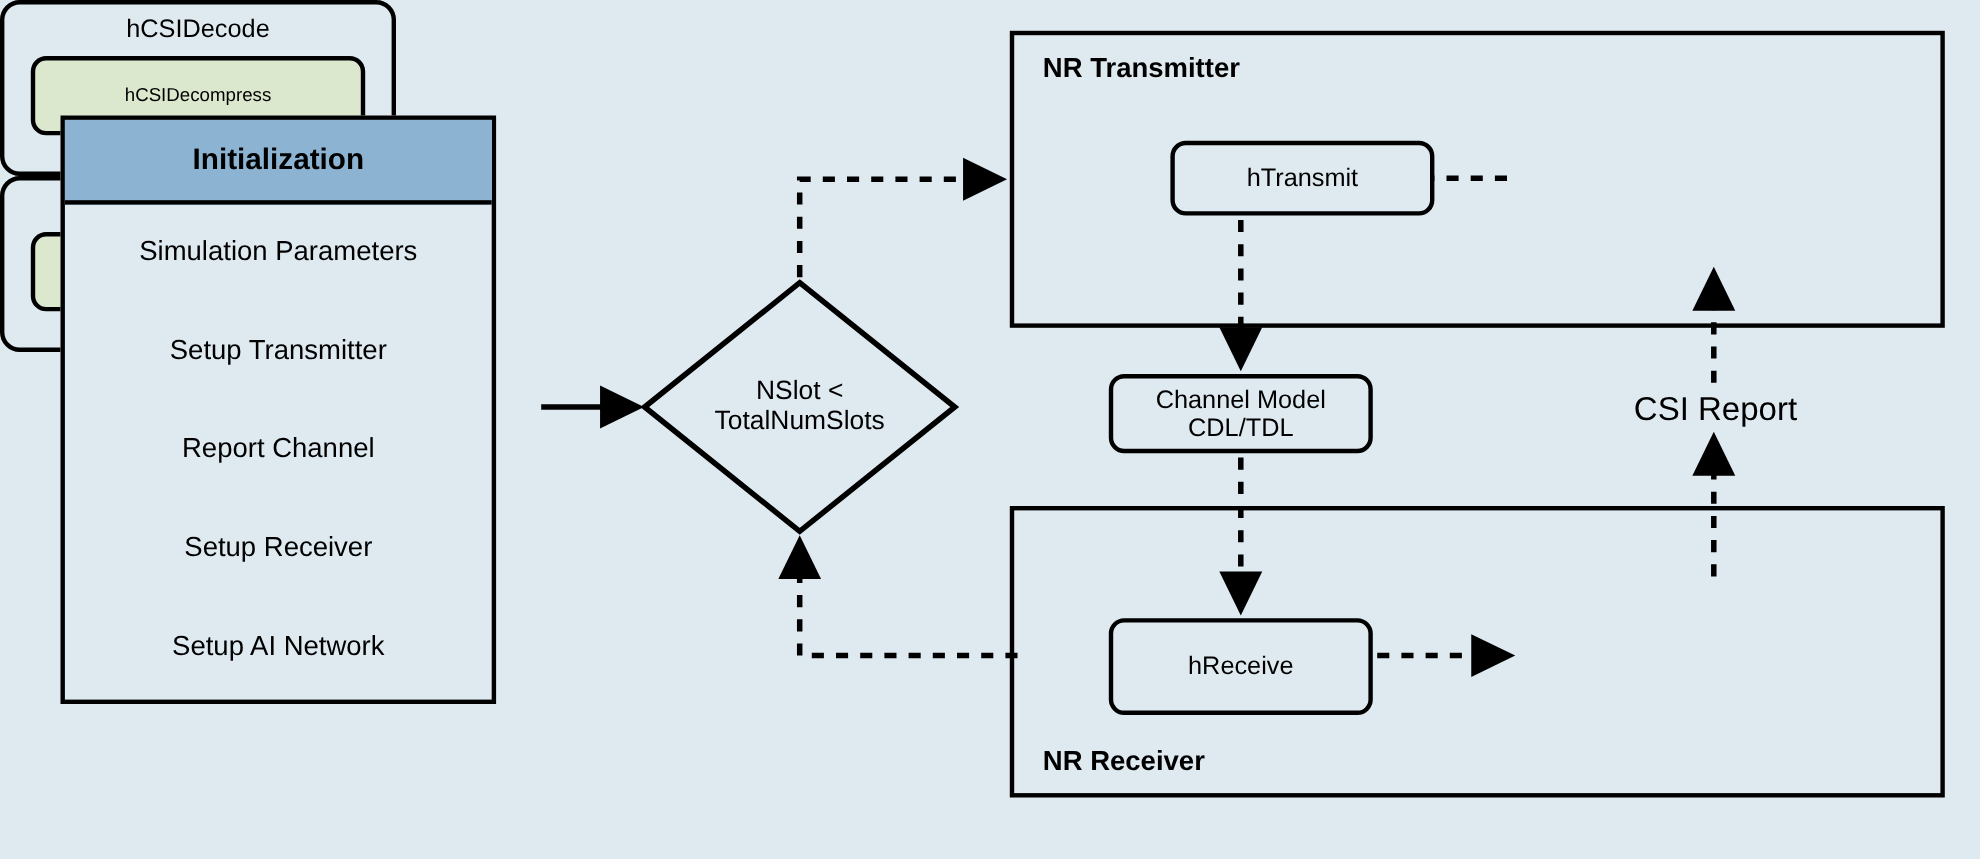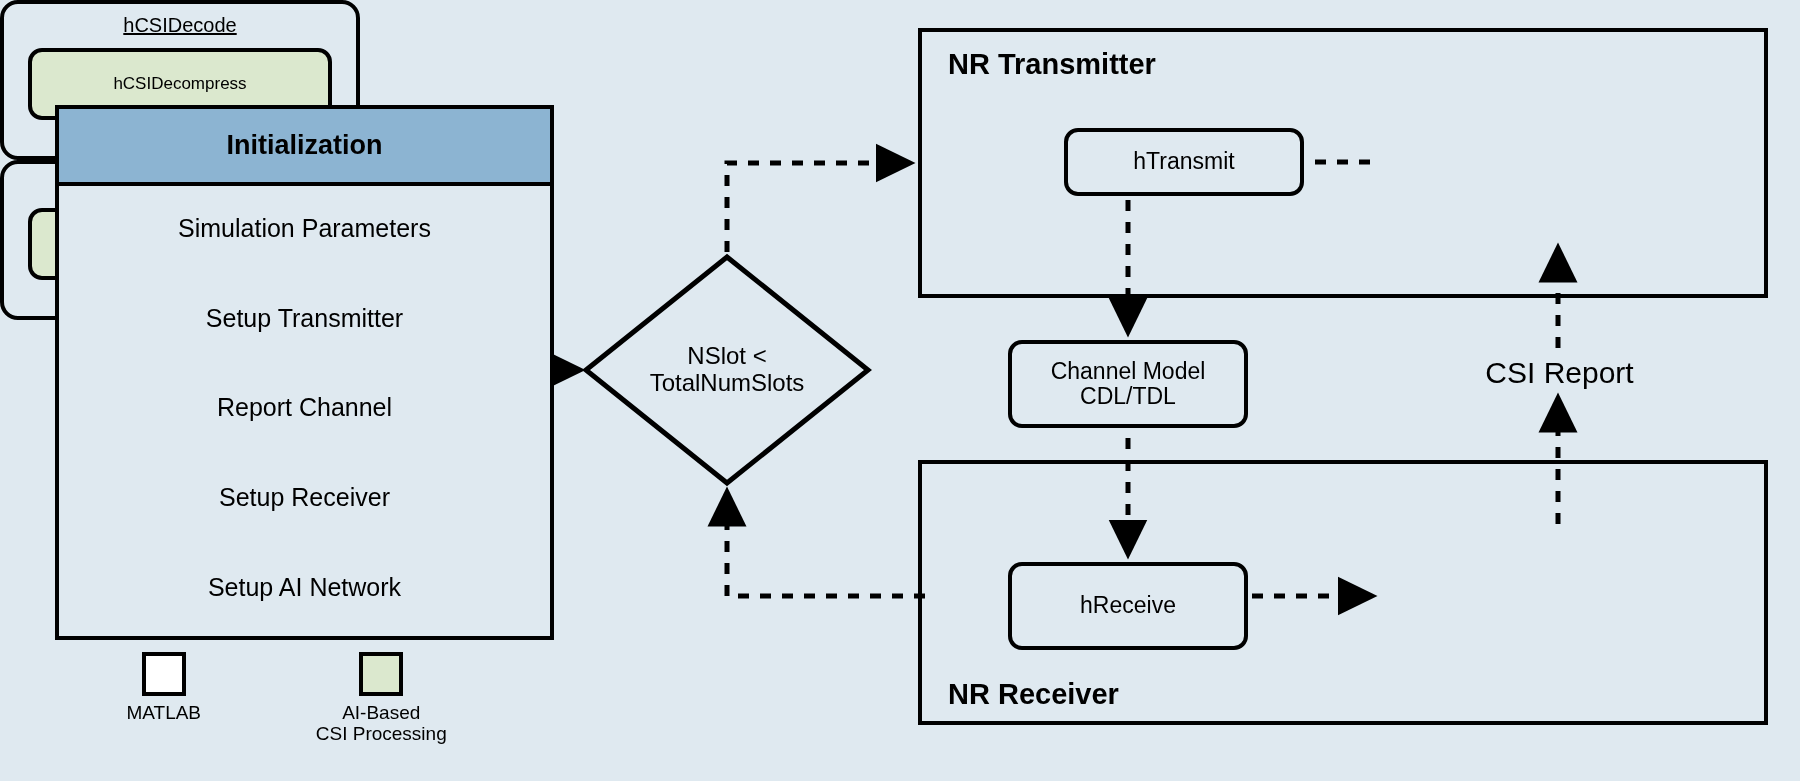--- a/index.html
+++ b/index.html
@@ -29,21 +29,21 @@
     align-items: center;
     justify-content: center;
     text-align: center;
     color: #000;
   }
 
   
   #init-panel {
     left: 55px;
     top: 105px;
-    width: 499px;
+    width: 396px;
     height: 535px;
     border: 4px solid #000;
     background: #dfe9f0;
     display: block;
   }
   #init-header {
     height: 73px;
     background: #8cb4d2;
     border-bottom: 4px solid #000;
     display: flex;
@@ -128,55 +128,54 @@
   .group-box {
     position: absolute;
     border: 4px solid #000;
     background: transparent;
     box-sizing: border-box;
   }
   #tx-group { left: 918px; top: 28px; width: 850px; height: 270px; }
   #rx-group { left: 918px; top: 460px; width: 850px; height: 265px; }
   .group-title {
     position: absolute;
-    font-size: 29px;
+    font-size: 25px;
     font-weight: bold;
   }
   #tx-title { left: 948px; top: 48px; }
   #rx-title { left: 948px; top: 678px; }
 
   
   .proc {
     border: 4px solid #000;
     border-radius: 14px;
     background: #dfe9f0;
     font-size: 23px;
     line-height: 1.1;
     white-space: pre-line;
   }
   #h-transmit { left: 1064px; top: 128px; width: 240px; height: 68px; }
   #h-receive  { left: 1008px; top: 562px; width: 240px; height: 88px; }
-  #channel-model { left: 1008px; top: 340px; width: 240px; height: 88px; }
+  #channel-model { left: 1008px; top: 340px; width: 240px; height: 72px; }
 
   
   .csi-container {
     border: 4px solid #000;
     border-radius: 18px;
     background: #dfe9f0;
     display: block;
     padding-top: 10px;
     box-sizing: border-box;
   }
   #csi-decode { left: 1378px; top: 82px; width: 360px; height: 160px; }
   #csi-encode { left: 1378px; top: 528px; width: 360px; height: 160px; }
   .csi-title {
-    font-size: 20px;
+    font-size: 23px;
     text-align: center;
     line-height: 1.1;
-    text-decoration: underline;
   }
   .csi-inner {
     margin: 12px auto 0 auto;
     width: 304px;
     height: 72px;
     border: 4px solid #000;
     border-radius: 14px;
     background: #dbe8ce;
     display: flex;
     align-items: center;
@@ -235,31 +234,20 @@
     <div id="init-header">Initialization</div>
     <div id="init-body">
       <div class="init-item">Simulation Parameters</div>
       <div class="init-item">Setup Transmitter</div>
       <div class="init-item">Report Channel</div>
       <div class="init-item">Setup Receiver</div>
       <div class="init-item">Setup AI Network</div>
     </div>
   </div>
 
-  <div id="legend">
-    <div class="legend-entry">
-      <div class="legend-swatch sw-matlab"></div>
-      <div class="legend-label">MATLAB</div>
-    </div>
-    <div class="legend-entry">
-      <div class="legend-swatch sw-ai"></div>
-      <div class="legend-label">AI-Based
-CSI Processing</div>
-    </div>
-  </div>
 
   <div id="decision-wrap">
     <div id="decision-label">NSlot &lt;
 TotalNumSlots</div>
   </div>
 
   <div id="tx-group" class="group-box"></div>
   <div id="tx-title" class="group-title">NR Transmitter</div>
 
   <div id="h-transmit" class="node proc">hTransmit</div>

